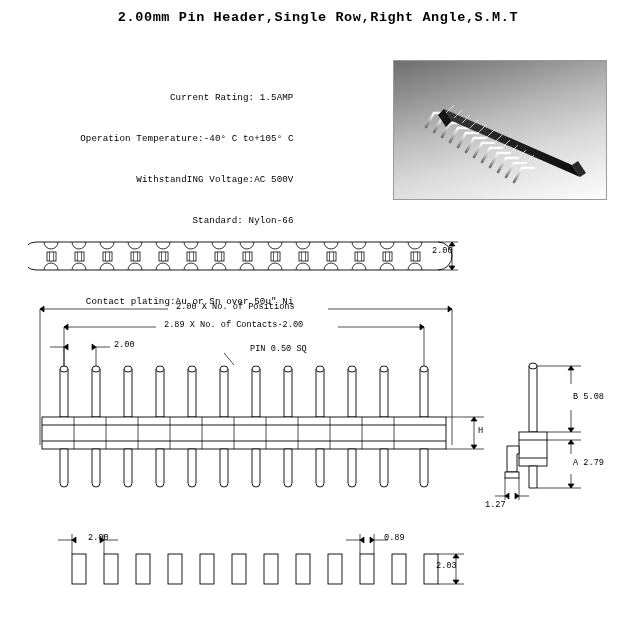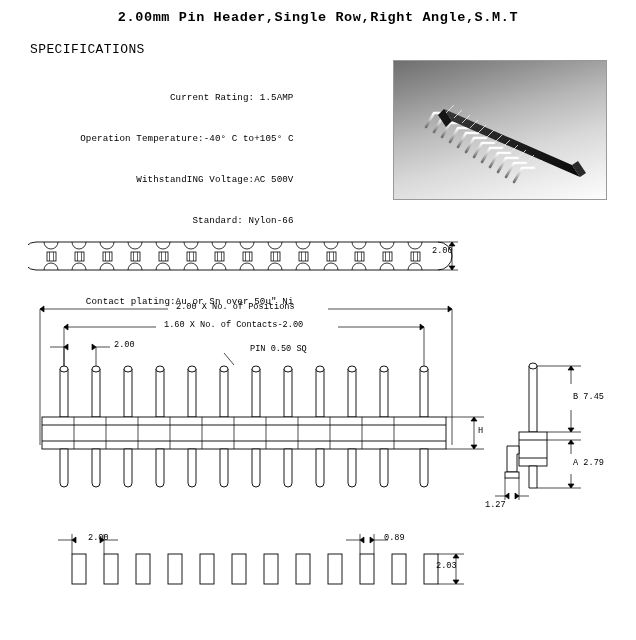--- a/index.html
+++ b/index.html
@@ -93,21 +93,20 @@
     margin-top: 35px;
   }
 </style>
 </head>
 <body>
 
 <div class="page">
 
   <div class="title">2.00mm Pin Header,Single Row,Right Angle,S.M.T</div>
 
-  <div class="spec-heading">SPECIFICATIONS</div>
 
   <div class="spec-list">
     <span class="spec-row"><span class="spec-label">Current Rating</span><span class="spec-value">: 1.5AMP</span></span>
     <span class="spec-row"><span class="spec-label">Operation Temperature</span><span class="spec-value">:-40° C to+105° C</span></span>
     <span class="spec-row"><span class="spec-label">WithstandING Voltage</span><span class="spec-value">:AC 500V</span></span>
     <span class="spec-cont">Standard: Nylon-66</span>
     <span class="spec-row"><span class="spec-label">Contact Material</span><span class="spec-value">:Brass</span></span>
     <span class="spec-row"><span class="spec-label">Contact plating</span><span class="spec-value">:Au or Sn over 50u" Ni</span></span>
   </div>
 
@@ -349,21 +348,21 @@
 
       <g stroke="#000" stroke-width="0.7" fill="none">
         <line x1="418" y1="122" x2="456" y2="122"></line>
         <line x1="418" y1="154" x2="456" y2="154"></line>
         <line x1="446" y1="122" x2="446" y2="154"></line>
         <path d="M443 126 L446 122 L449 126 Z" fill="#000"></path>
         <path d="M443 150 L446 154 L449 150 Z" fill="#000"></path>
       </g>
     </svg>
     <div class="dim-text" style="left:148px; top:7px;">2.00 X No. of Positions</div>
-    <div class="dim-text" style="left:136px; top:25px;">1.60 X No. of Contacts-2.00</div>
+    <div class="dim-text" style="left:136px; top:25px;">2.89 X No. of Contacts-2.00</div>
     <div class="dim-text" style="left:86px; top:45px;">2.00</div>
     <div class="dim-text" style="left:222px; top:49px;">PIN 0.50 SQ</div>
     <div class="dim-text" style="left:450px; top:131px;">H</div>
   </div>
 
   <div class="draw" style="left:495px; top:350px;">
     <svg width="130" height="160" viewBox="0 0 130 160">
 
       <g stroke="#000" stroke-width="0.9" fill="#ffffff">
         <path d="M34 16 h8 v66 h-8 z"></path>
@@ -405,21 +404,21 @@
 
       <g stroke="#000" stroke-width="0.7" fill="none">
         <line x1="10" y1="128" x2="10" y2="150"></line>
         <line x1="24" y1="128" x2="24" y2="150"></line>
         <line x1="0" y1="146" x2="10" y2="146"></line>
         <line x1="24" y1="146" x2="34" y2="146"></line>
         <path d="M14 143 L10 146 L14 149 Z" fill="#000"></path>
         <path d="M20 143 L24 146 L20 149 Z" fill="#000"></path>
       </g>
     </svg>
-    <div class="dim-text" style="left:78px; top:42px;">B 7.45</div>
+    <div class="dim-text" style="left:78px; top:42px;">B 5.08</div>
     <div class="dim-text" style="left:78px; top:108px;">A 2.79</div>
     <div class="dim-text" style="left:-10px; top:150px;">1.27</div>
   </div>
 
   <div class="draw" style="left:28px; top:528px;">
     <svg width="440" height="70" viewBox="0 0 440 70">
 
       <g stroke="#000" stroke-width="0.7" fill="none">
         <line x1="44" y1="6" x2="44" y2="26"></line>
         <line x1="76" y1="6" x2="76" y2="26"></line>

